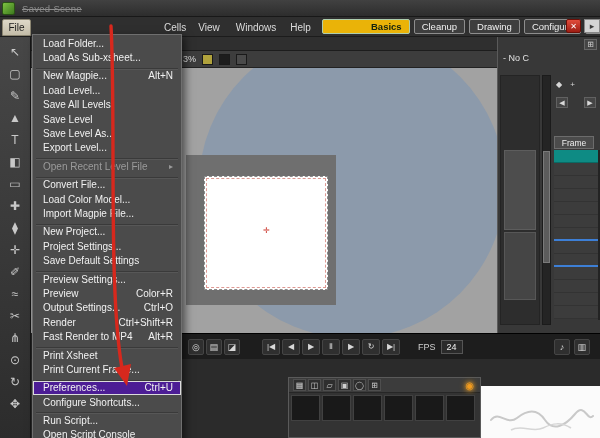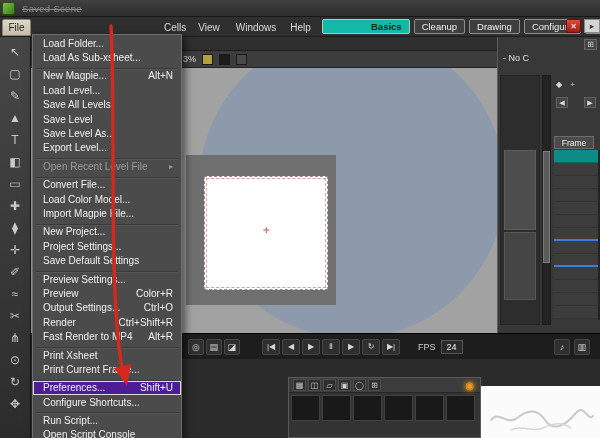--- a/index.html
+++ b/index.html
@@ -23,21 +23,21 @@
             font-size:10px;border:1px solid #8c8672;border-radius:2px 2px 0 0;}
   .mb-items{position:absolute;left:32px;top:0;height:20px;display:flex;align-items:center;font-size:10px;color:#dcdcdc;}
   .mb-item{padding:0 6px;white-space:nowrap;}
   .mb-item:nth-child(1){margin-left:126px;}
   .mb-item:nth-child(2){}
   .mb-item:nth-child(3){margin-left:4px;}
   .mb-item:nth-child(4){margin-left:2px;}
   .room-tabs{position:absolute;left:322px;top:2px;display:flex;gap:4px;}
   .room-tab{height:15px;padding:0 7px;display:flex;align-items:center;font-size:9.5px;
             background:#3e3e3e;color:#f0f0f0;border:1px solid #8d8d8d;border-radius:2px;white-space:nowrap;}
-  .room-tab.active{background:#14b8a6;color:#15230f;border-color:#aecdae;font-weight:bold;padding-left:48px;}
+  .room-tab.active{background:#eab308;color:#15230f;border-color:#aecdae;font-weight:bold;padding-left:48px;}
   .mb-close{position:absolute;left:566px;top:2px;width:15px;height:14px;display:flex;align-items:center;
             justify-content:center;background:linear-gradient(#e14c3b,#9d1d13);border:1px solid #6d0f07;
             color:#fff;font-size:8px;border-radius:2px;}
   .mb-corner{position:absolute;left:584px;top:2px;width:16px;height:14px;display:flex;align-items:center;
              justify-content:center;background:#d4d4d4;color:#3a3a3a;font-size:9px;border:1px solid #888;}
 
   
   .left-strip{position:absolute;left:0;top:37px;width:31px;height:401px;
               background:linear-gradient(#474747,#2c2c2c);border-right:1px solid #161616;
               display:flex;flex-direction:column;align-items:center;padding-top:4px;}
@@ -611,21 +611,21 @@
       </div>
 
       <div class="menu-item separator">
         
         
         
       </div>
 
       <div class="menu-item highlighted">
         <span class="mi-label">Preferences...</span>
-        <span class="mi-shortcut">Shift+U</span>
+        <span class="mi-shortcut">Ctrl+U</span>
 
       </div>
 
       <div class="menu-item">
         <span class="mi-label">Configure Shortcuts...</span>
         <span class="mi-shortcut"></span>
 
       </div>
 
       <div class="menu-item separator">

